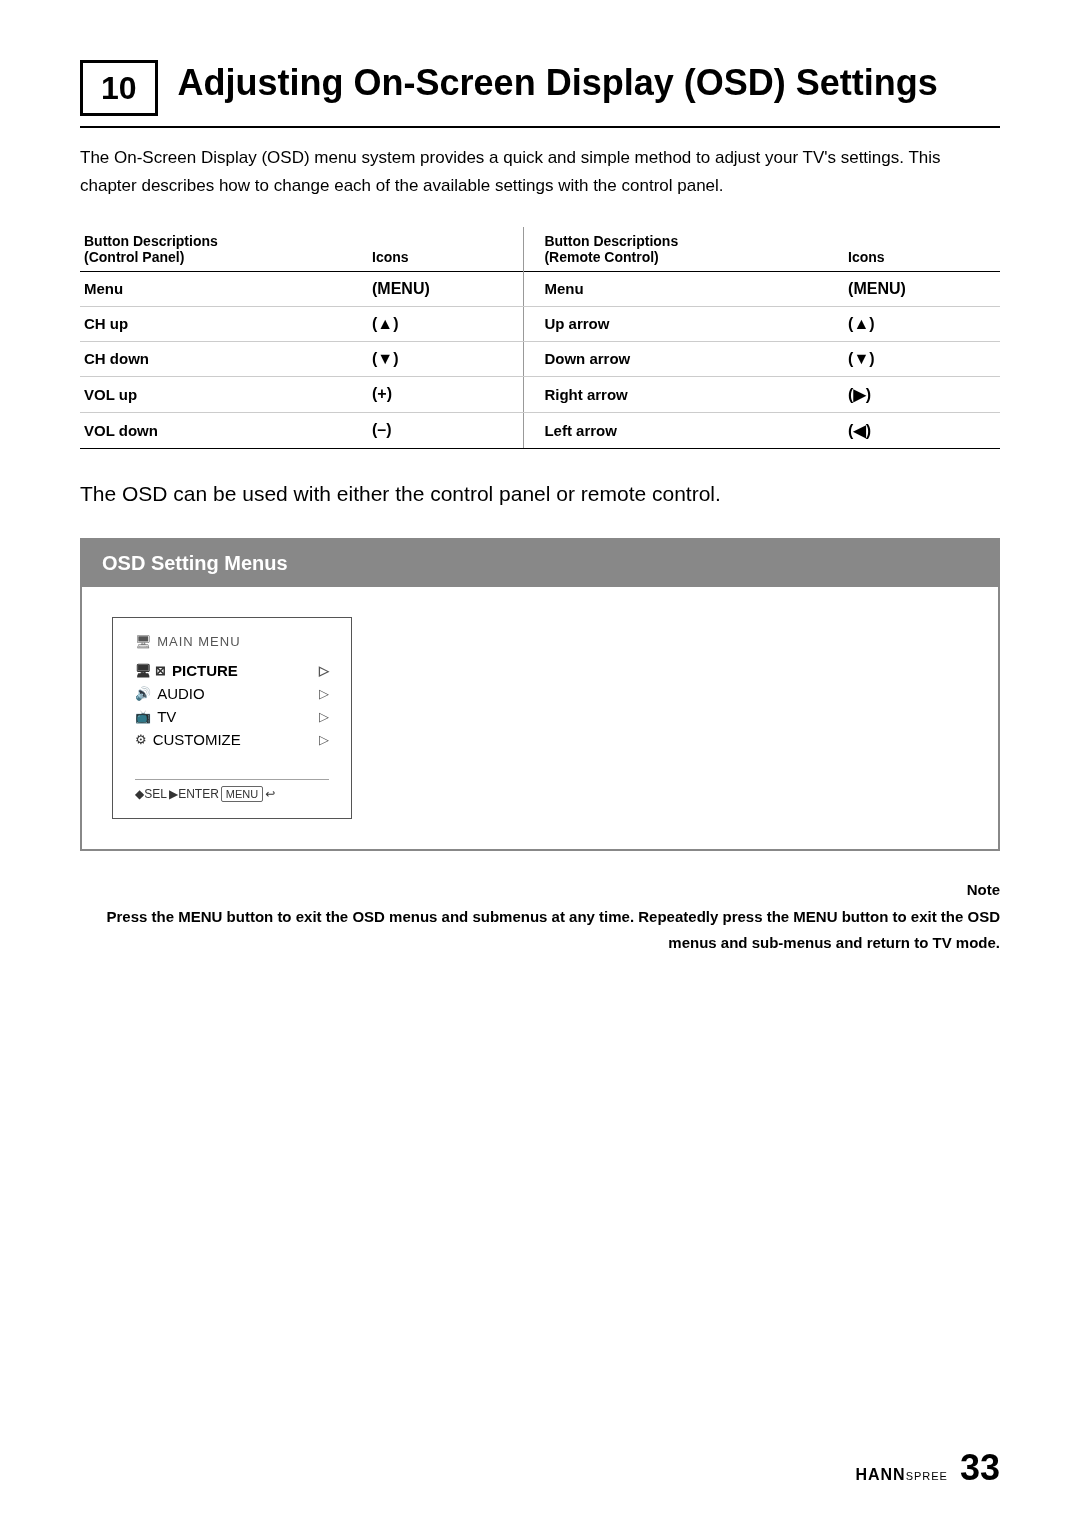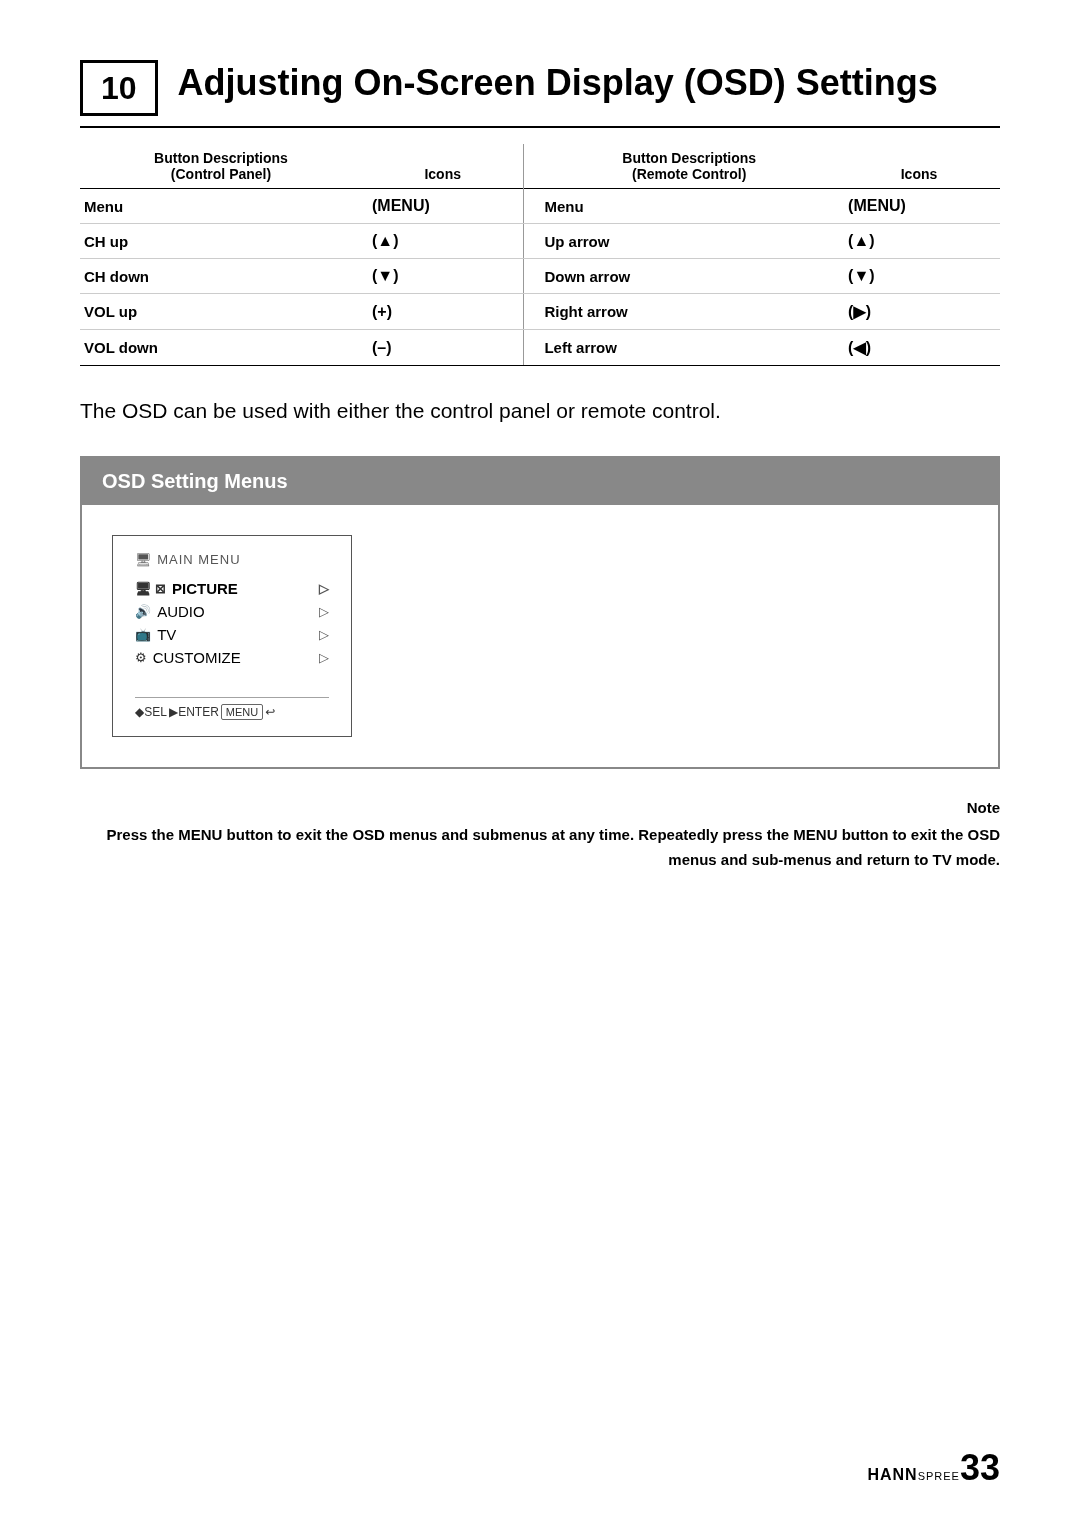--- a/index.html
+++ b/index.html
@@ -63,21 +63,21 @@
     }
 
     .control-table thead tr {
       border-bottom: 1px solid #000;
     }
 
     .control-table th {
       font-weight: bold;
       font-size: 14px;
       padding: 6px 10px 6px 4px;
-      text-align: center;
+      text-align: left;
       vertical-align: bottom;
     }
 
     .control-table th.icon-col {
       min-width: 80px;
     }
 
     .control-table td {
       padding: 8px 10px 8px 4px;
       vertical-align: middle;
@@ -227,21 +227,21 @@
       line-height: 1.7;
     }
 
     
     .page-footer {
       position: absolute;
       bottom: 40px;
       right: 80px;
       display: flex;
       align-items: baseline;
-      gap: 0;
+      gap: 12px;
     }
 
     .brand-name {
       font-size: 16px;
       font-weight: bold;
       letter-spacing: 1px;
       font-variant: small-caps;
     }
 
     .brand-highlight {
@@ -256,20 +256,21 @@
 </head>
 <body>
 
 <div class="page-container">
 
   <div class="chapter-header">
     <div class="chapter-number-box">10</div>
     <div class="chapter-title">Adjusting On-Screen Display (OSD) Settings</div>
   </div>
 
+  <p class="intro-text">The On-Screen Display (OSD) menu system provides a quick and simple method to adjust your TV's settings. This chapter describes how to change each of the available settings with the control panel.</p>
 
   <table class="control-table">
     <thead>
       <tr>
         <th>Button Descriptions<br>(Control Panel)</th>
         <th class="icon-col">Icons</th>
         <th class="col-divider">Button Descriptions<br>(Remote Control)</th>
         <th class="icon-col">Icons</th>
       </tr>
     </thead>

